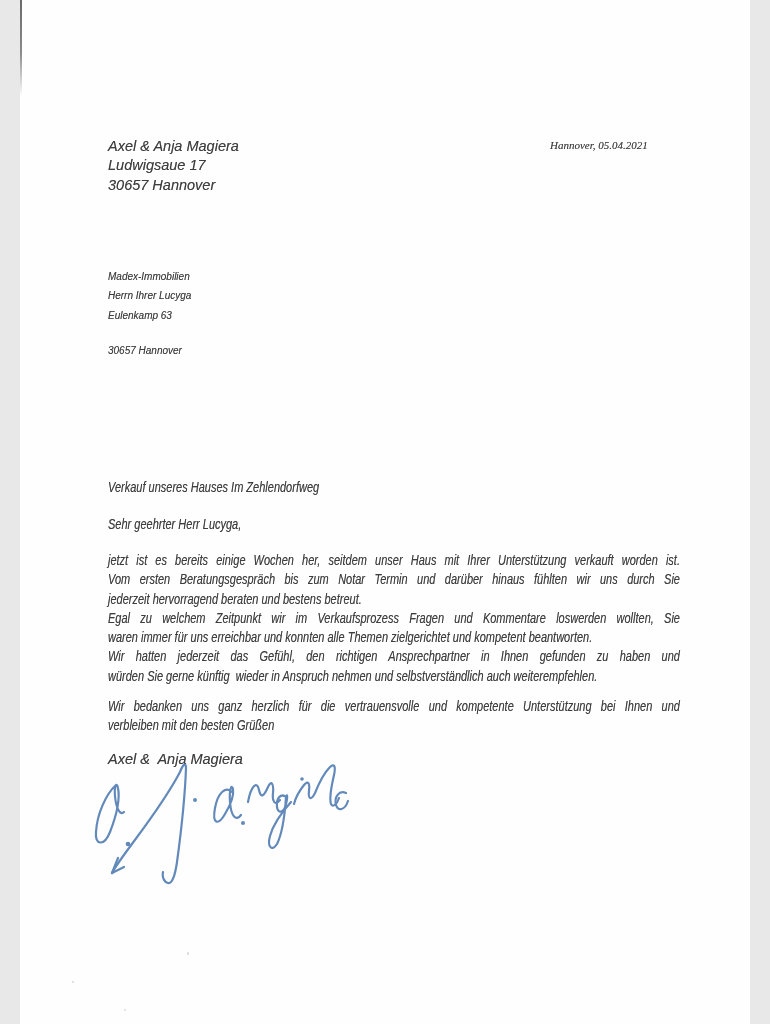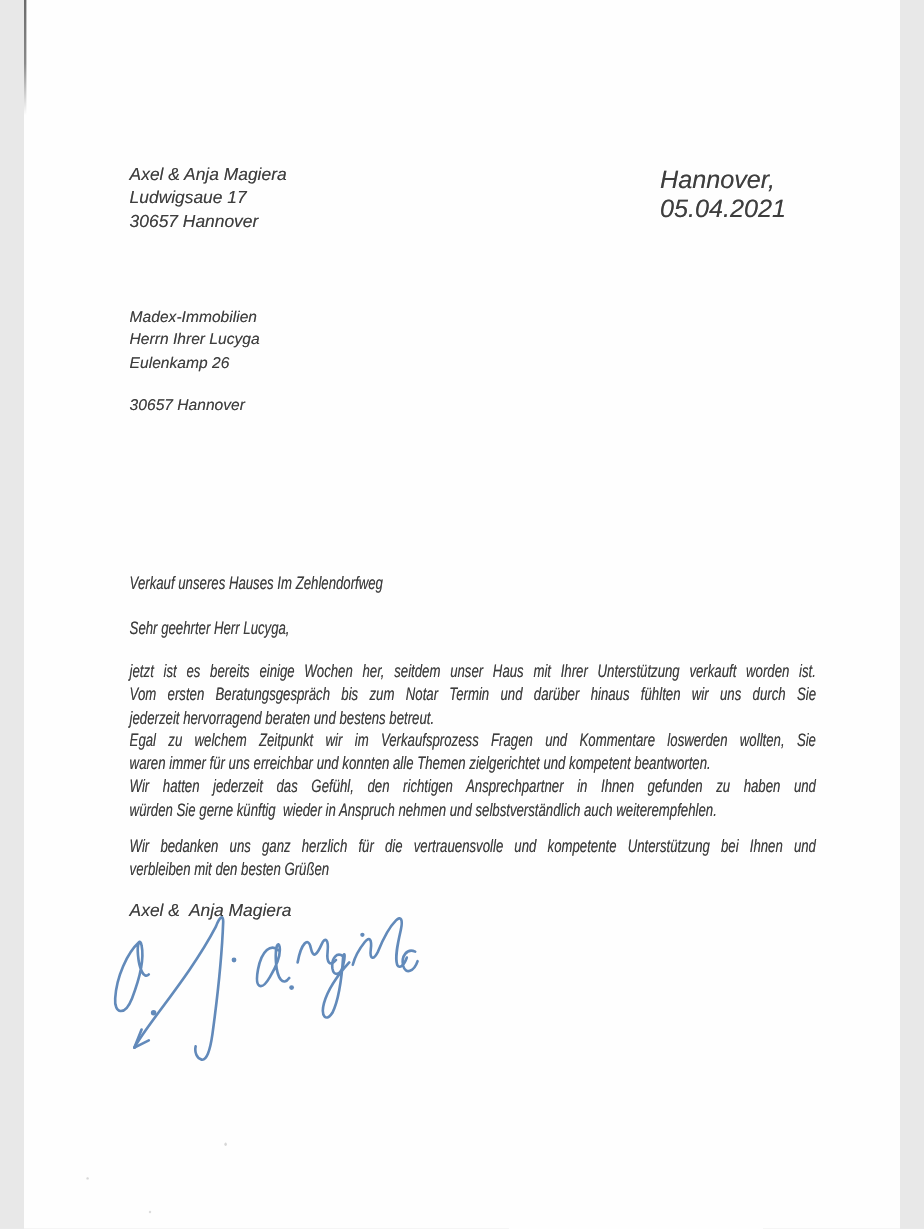--- a/index.html
+++ b/index.html
@@ -11,22 +11,22 @@
     overflow:hidden;
     font-family:"Liberation Sans", sans-serif;
     font-style:italic;
     color:#3e3e3e;
     text-shadow:0 0 0.5px rgba(62,62,62,0.55);
   }
   .blk { position:absolute; }
 
   
   .sender    { left:88px; top:137px; font-size:14.5px; line-height:20px; }
-  .dateline  { left:530px; top:139px; font-size:21px; }
-  .recipient { left:88px; top:254px; font-size:13px; line-height:19.5px; }
+  .dateline  { left:530px; top:139px; font-size:11px;font-family:Liberation Serif, serif; }
+  .recipient { left:88px; top:267px; font-size:10px; line-height:19.5px; }
   .recipient .gap { margin-top:16px; }
 
   
   .scaled {
     width:780px;
     transform:scaleX(0.7333);
     transform-origin:0 0;
     font-size:15px;
   }
   .subject    { left:88px; top:478px; }
@@ -70,21 +70,21 @@
     <div class="ln">Axel &amp; Anja Magiera</div>
     <div class="ln">Ludwigsaue 17</div>
     <div class="ln">30657 Hannover</div>
   </div>
 
   <div class="blk dateline">Hannover, 05.04.2021</div>
 
   <div class="blk recipient">
     <div class="ln">Madex-Immobilien</div>
     <div class="ln">Herrn Ihrer Lucyga</div>
-    <div class="ln">Eulenkamp 26</div>
+    <div class="ln">Eulenkamp 63</div>
     <div class="ln gap">30657 Hannover</div>
   </div>
 
   <div class="blk scaled subject">Verkauf unseres Hauses Im Zehlendorfweg</div>
 
   <div class="blk scaled salutation">Sehr geehrter Herr Lucyga,</div>
 
   <div class="blk scaled bodyblk">
     <div class="ln just">jetzt ist es bereits einige Wochen her, seitdem unser Haus mit Ihrer Unterstützung verkauft worden ist.</div>
     <div class="ln just">Vom ersten Beratungsgespräch bis zum Notar Termin und darüber hinaus fühlten wir uns durch Sie</div>

